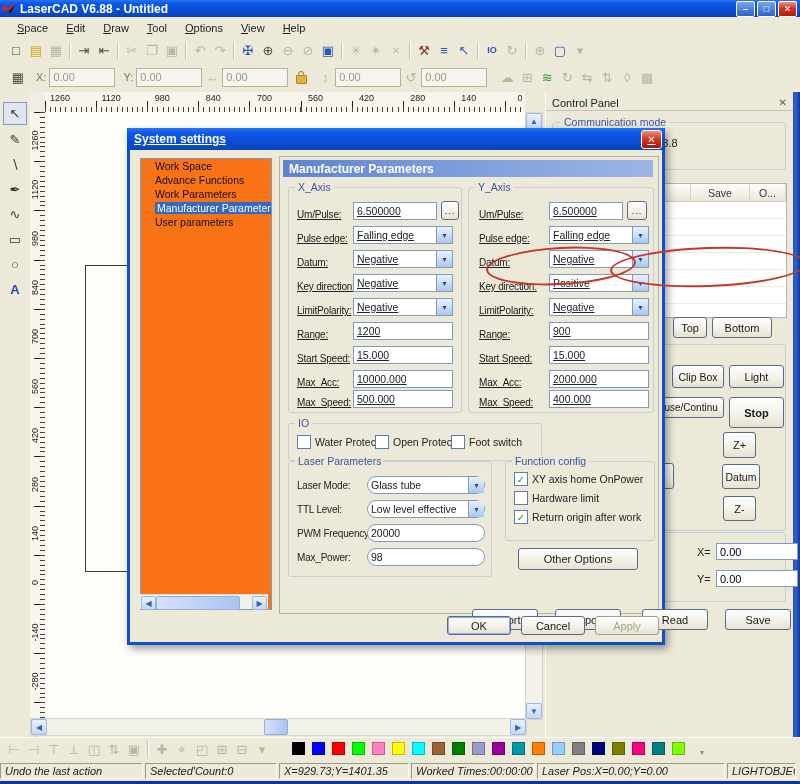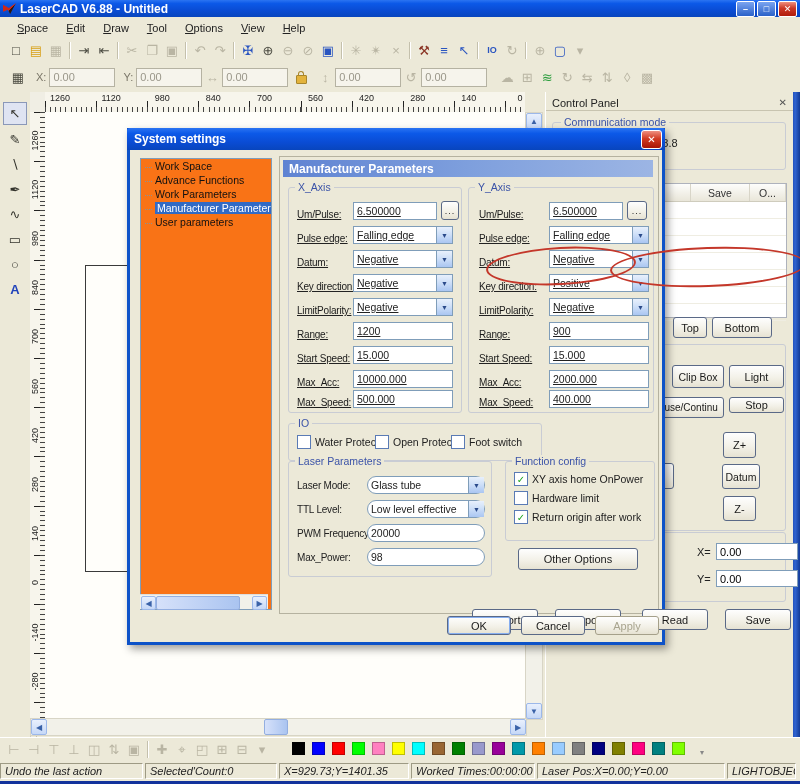--- a/index.html
+++ b/index.html
@@ -76,32 +76,32 @@
   .cp-th span{border-right:1px solid #d8d5c8;display:flex;align-items:center;justify-content:center;font-size:10.5px;}
   .cp-row{height:16px;border-bottom:1px solid #efede2;}
   .btn{background:linear-gradient(180deg,#fefefe,#f3f1e8 55%,#e6e2d2);border:1px solid #5a6987;border-radius:3px;color:#1a1a1a;font-size:11px;display:flex;align-items:center;justify-content:center;box-sizing:border-box;}
   .cpanel .btn{position:absolute;}
   .b-top{left:127px;top:225px;width:34px;height:21px;}
   .b-bottom{left:166px;top:225px;width:60px;height:21px;}
   .cp-move{left:6px;top:252px;width:232px;height:185px;}
   .b-clip{left:126px;top:273px;width:52px;height:23px;font-size:10.5px;}
   .b-light{left:183px;top:273px;width:55px;height:23px;}
   .b-pause{left:100px;top:305px;width:78px;height:21px;font-size:10px;}
-  .b-stop{left:183px;top:305px;width:55px;height:16px;}
+  .b-stop{left:183px;top:305px;width:55px;height:31px;font-weight:bold;}
   .b-zplus{left:177px;top:340px;width:33px;height:26px;}
   .b-xplus{left:95px;top:371px;width:33px;height:26px;}
   .b-datum{left:176px;top:372px;width:38px;height:25px;font-size:10.5px;}
   .b-zminus{left:177px;top:404px;width:33px;height:25px;}
   .cp-xy{left:6px;top:440px;width:232px;height:68px;}
   .cp-xy-lbl{position:absolute;font-size:11px;color:#222;}
   .cp-xy input{position:absolute;width:74px;height:15px;border:1px solid #7f9db9;font-size:11px;padding:0 3px;background:#fff;}
   
   .dialog{position:absolute;left:127px;top:128px;width:538px;height:517px;background:#ece9d8;border:3px solid #0d52c8;border-top:none;box-shadow:3px 4px 8px rgba(0,0,0,.38);box-sizing:border-box;z-index:20;}
   .dtitle{position:absolute;left:-3px;top:0;width:538px;height:22px;background:linear-gradient(180deg,#2b74f2 0%,#0c59e8 25%,#0a4cd4 65%,#0845bd 100%);
-    display:flex;align-items:center;color:#fff;font-weight:bold;font-size:12px;padding-left:7px;box-sizing:border-box;border-radius:3px 3px 0 0;}
+    display:flex;align-items:center;color:#fff;font-weight:bold;font-size:12px;padding-left:7px;box-sizing:border-box;border-radius:3px 3px 0 0;text-decoration:underline;}
   .dclose{margin-left:auto;margin-right:3px;width:19px;height:17px;border:1px solid #fff;border-radius:3px;background:linear-gradient(180deg,#ef9080,#d23b22 45%,#a81505);display:flex;align-items:center;justify-content:center;font-size:10px;font-weight:bold;color:#fff;}
   .tree{position:absolute;left:10px;top:30px;width:130px;height:450px;background:#f97316;border:1px solid #7f9db9;overflow:hidden;}
   .ti{padding:1px 2px 1px 4px;font-size:10.5px;white-space:nowrap;color:#111;}
   .ti::before{content:"";display:inline-block;width:7px;border-top:1px dotted #909090;margin-right:3px;vertical-align:middle;}
   .ti.sel .tl{background:#316ac5;color:#fff;padding:0 2px;}
   .tree-hscroll{position:absolute;left:0;bottom:0;width:128px;height:14px;background:#f2f1e9;border-top:1px solid #ddd;}
   .tree-hscroll .sarrow{width:13px;height:12px;top:1px;}
   .tree-hscroll .lf{left:1px;} .tree-hscroll .rt{right:1px;}
   .tree-hscroll .thumb{left:16px;top:1px;width:82px;height:12px;}
   .dcontent{position:absolute;left:149px;top:28px;width:378px;height:456px;border:1px solid #b5b2a0;background:#ece9d8;}

